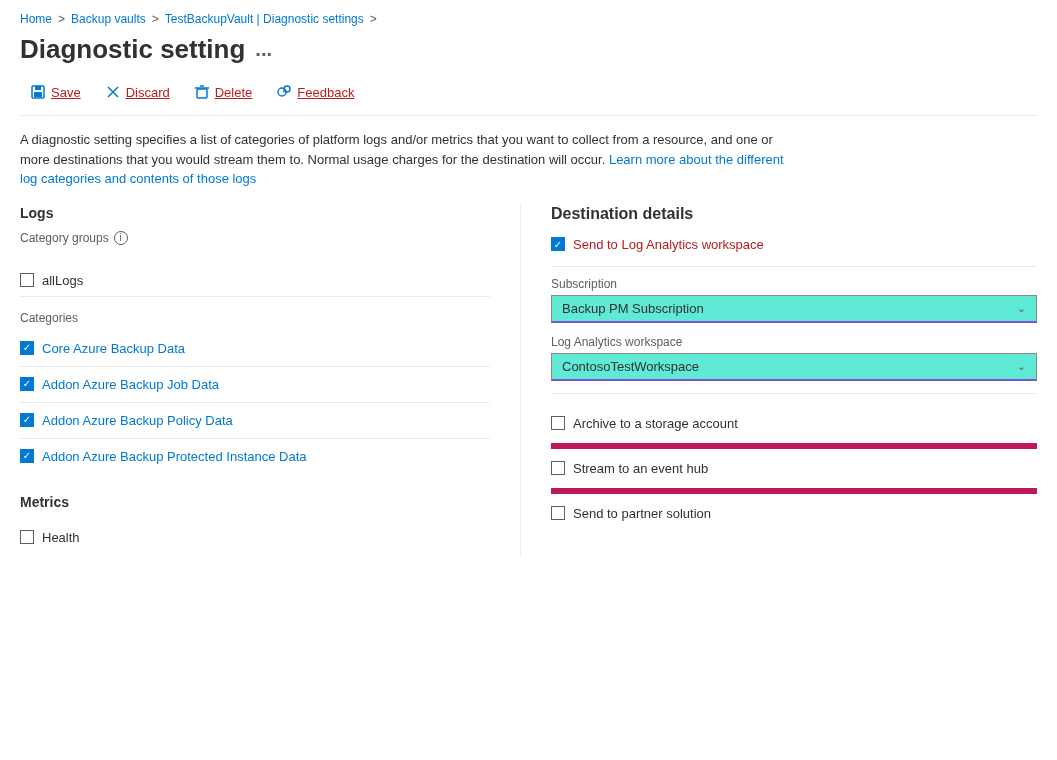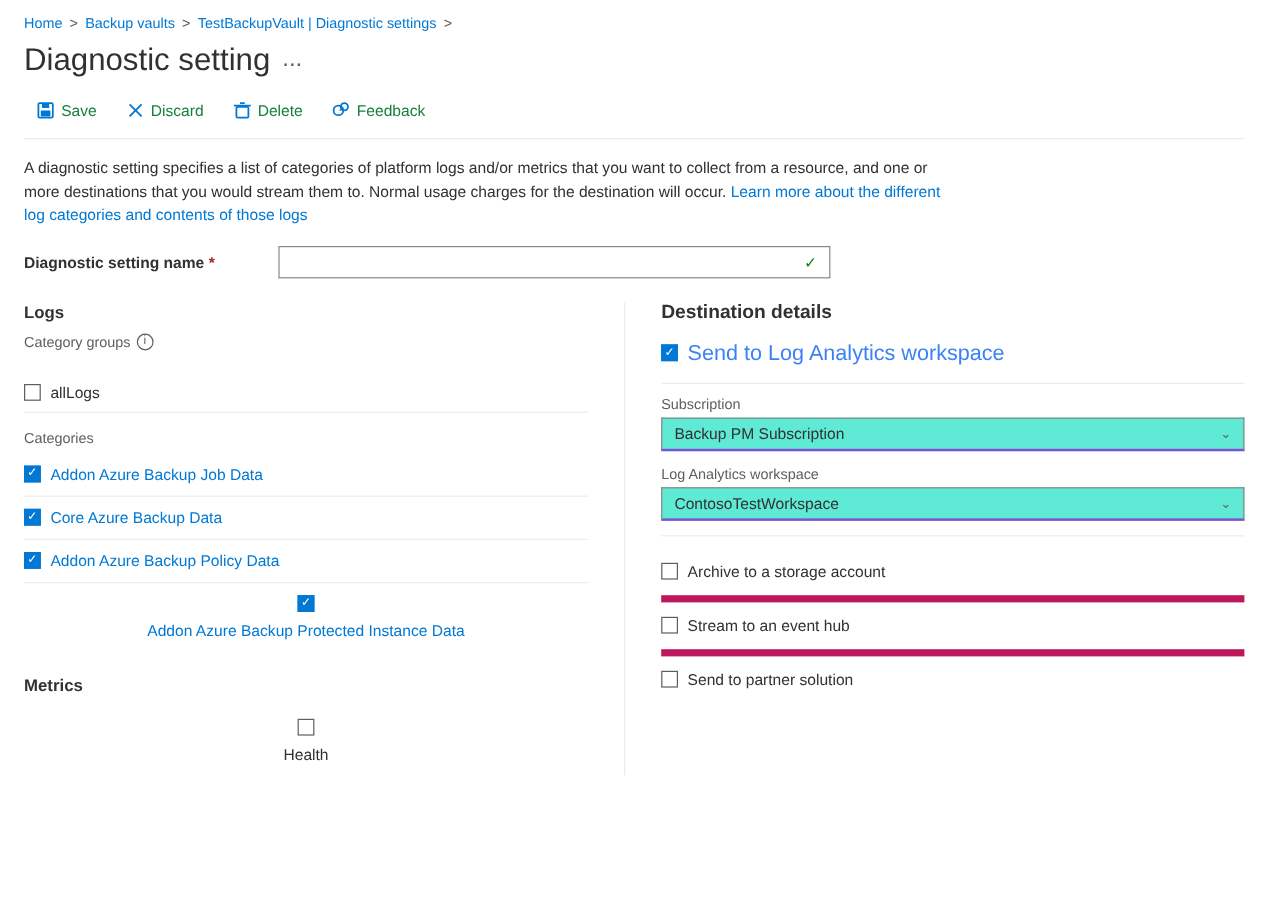--- a/index.html
+++ b/index.html
@@ -1,53 +1,53 @@
 <!DOCTYPE html>
 <html><head>
   <meta charset="utf-8">
   <style>
     * { box-sizing: border-box; margin: 0; padding: 0; }
     body { font-family: 'Segoe UI', Arial, sans-serif; font-size: 13px; color: #323130; background: #fff; }
     .page { padding: 12px 20px; max-width: 1057px; }
     .breadcrumb { display: flex; align-items: center; gap: 6px; font-size: 12px; color: #0078d4; margin-bottom: 8px; }
     .breadcrumb span { color: #605e5c; }
     .breadcrumb a { color: #0078d4; text-decoration: none; }
-    .page-title { font-size: 26px; font-weight: 400; color: #323130; margin-bottom: 14px; display: flex; align-items: center; gap: 10px; }
+    .page-title { font-size: 26px; font-weight: 700; color: #323130; margin-bottom: 14px; display: flex; align-items: center; gap: 10px; }
     .page-title-dots { font-size: 20px; color: #605e5c; cursor: pointer; }
     .toolbar { display: flex; align-items: center; gap: 4px; margin-bottom: 14px; border-bottom: 1px solid #edebe9; padding-bottom: 10px; }
-    .toolbar-btn { display: flex; align-items: center; gap: 5px; padding: 5px 10px; background: none; border: none; color: #15803d; cursor: pointer; font-size: 13px; border-radius: 2px; }
+    .toolbar-btn { display: flex; align-items: center; gap: 5px; padding: 5px 10px; background: none; border: none; color: #b91c1c; cursor: pointer; font-size: 13px; border-radius: 2px; text-decoration: underline; }
     .toolbar-btn svg { width: 16px; height: 16px; }
     .description { font-size: 13px; color: #323130; margin-bottom: 16px; line-height: 1.5; max-width: 780px; }
     .description a { color: #0078d4; text-decoration: none; }
     .field-row { display: flex; align-items: center; gap: 12px; margin-bottom: 20px; }
     .field-label { font-size: 13px; font-weight: 600; min-width: 200px; }
     .required { color: #a4262c; }
     .text-input { width: 460px; border: 1px solid #8a8886; padding: 5px 10px; font-size: 13px; outline: none; display: flex; align-items: center; justify-content: space-between; background: #fff; }
     .text-input input { border: none; outline: none; font-size: 13px; width: 100%; }
     .check-icon { color: #107c10; }
     .main-layout { display: flex; gap: 0; }
     .left-panel { flex: 0 0 500px; padding-right: 30px; }
     .right-panel { flex: 1; border-left: 1px solid #edebe9; padding-left: 30px; }
     .section-title { font-size: 14px; font-weight: 600; margin-bottom: 10px; color: #323130; }
     .subsection-title { font-size: 12px; color: #605e5c; margin-bottom: 8px; display: flex; align-items: center; gap: 5px; }
     .info-icon { display: inline-flex; align-items: center; justify-content: center; width: 14px; height: 14px; border-radius: 50%; border: 1px solid #605e5c; font-size: 10px; color: #605e5c; cursor: pointer; }
     .checkbox-row { display: flex; align-items: center; gap: 8px; padding: 10px 0; border-bottom: 1px solid #edebe9; cursor: pointer; }
-    .checkbox-row:last-child { border-bottom: none; flex-direction: column; }
+    .checkbox-row:last-child { border-bottom: none; }
     .checkbox { width: 14px; height: 14px; border: 1px solid #605e5c; display: flex; align-items: center; justify-content: center; flex-shrink: 0; cursor: pointer; }
     .checkbox.checked { background: #0078d4; border-color: #0078d4; }
     .checkbox.checked::after { content: '✓'; color: #fff; font-size: 10px; line-height: 1; }
     .checkbox-label { font-size: 13px; color: #323130; }
     .checkbox-label.blue { color: #0078d4; }
     .categories-section { margin-top: 14px; }
     .categories-title { font-size: 12px; color: #605e5c; margin-bottom: 6px; }
     .dest-title { font-size: 16px; font-weight: 600; margin-bottom: 14px; color: #323130; }
     .send-to-row { display: flex; align-items: center; gap: 8px; margin-bottom: 14px; }
     .send-to-checkbox { width: 14px; height: 14px; background: #0078d4; border: 1px solid #0078d4; display: flex; align-items: center; justify-content: center; cursor: pointer; flex-shrink: 0; }
     .send-to-checkbox::after { content: '✓'; color: #fff; font-size: 10px; }
-    .send-to-label { font-size: 18px; color: #3b82f6; font-weight: 400; }
+    .send-to-label { font-size: 13px; color: #b91c1c; font-weight: 400; }
     .field-group { margin-bottom: 12px; }
     .field-group-label { font-size: 12px; color: #605e5c; margin-bottom: 4px; }
     .dropdown { width: 100%; border: 1px solid #8a8886; padding: 5px 10px; font-size: 13px; display: flex; align-items: center; justify-content: space-between; cursor: pointer; background: #5eead4; border-bottom: 2px solid #8050d4; }
     .dropdown-text { color: #323130; }
     .dropdown-chevron { color: #605e5c; font-size: 11px; }
     .divider { border: none; border-top: 1px solid #edebe9; margin: 10px 0; }
     .dest-row { display: flex; align-items: center; gap: 8px; padding: 12px 0; border-bottom: 6px solid #be185d; }
     .dest-row:last-child { border-bottom: none; }
     .dest-label { font-size: 13px; color: #323130; }
     .metrics-section { margin-top: 20px; }
@@ -103,30 +103,20 @@
         <line x1="9" y1="7" x2="7" y2="8" stroke="#0078d4" stroke-width="1"></line>
       </svg>
       <span>Feedback</span>
     </button>
   </div>
 
   <div class="description">
     <span>A diagnostic setting specifies a list of categories of platform logs and/or metrics that you want to collect from a resource, and one or more destinations that you would stream them to. Normal usage charges for the destination will occur. </span><a>Learn more about the different log categories and contents of those logs</a>
   </div>
 
-  <div class="field-row">
-    <span class="field-label">
-      <span>Diagnostic setting name</span>
-      <span class="required">*</span>
-    </span>
-    <div class="text-input" style="display:flex;align-items:center;width:460px;border:1px solid #8a8886;padding:5px 10px;">
-      <input type="text" style="border: none; outline: none; font-size: 13px; width: 100%;">
-      <span class="check-icon">✓</span>
-    </div>
-  </div>
 
   <div class="main-layout">
 
     <div class="left-panel">
 
       <div class="section-title">Logs</div>
 
       <div class="subsection-title">
         <span>Category groups</span>
         <span class="info-icon">i</span>
@@ -135,25 +125,25 @@
       <div class="allLogs-row checkbox-row">
         <div class="checkbox"></div>
         <span class="checkbox-label">allLogs</span>
       </div>
 
       <div class="categories-section">
         <div class="categories-title">Categories</div>
 
         <div class="checkbox-row">
           <div class="checkbox checked"></div>
+          <span class="checkbox-label blue">Core Azure Backup Data</span>
+        </div>
+        <div class="checkbox-row">
+          <div class="checkbox checked"></div>
           <span class="checkbox-label blue">Addon Azure Backup Job Data</span>
-        </div>
-        <div class="checkbox-row">
-          <div class="checkbox checked"></div>
-          <span class="checkbox-label blue">Core Azure Backup Data</span>
         </div>
         <div class="checkbox-row">
           <div class="checkbox checked"></div>
           <span class="checkbox-label blue">Addon Azure Backup Policy Data</span>
         </div>
         <div class="checkbox-row">
           <div class="checkbox checked"></div>
           <span class="checkbox-label blue">Addon Azure Backup Protected Instance Data</span>
         </div>
       </div>

